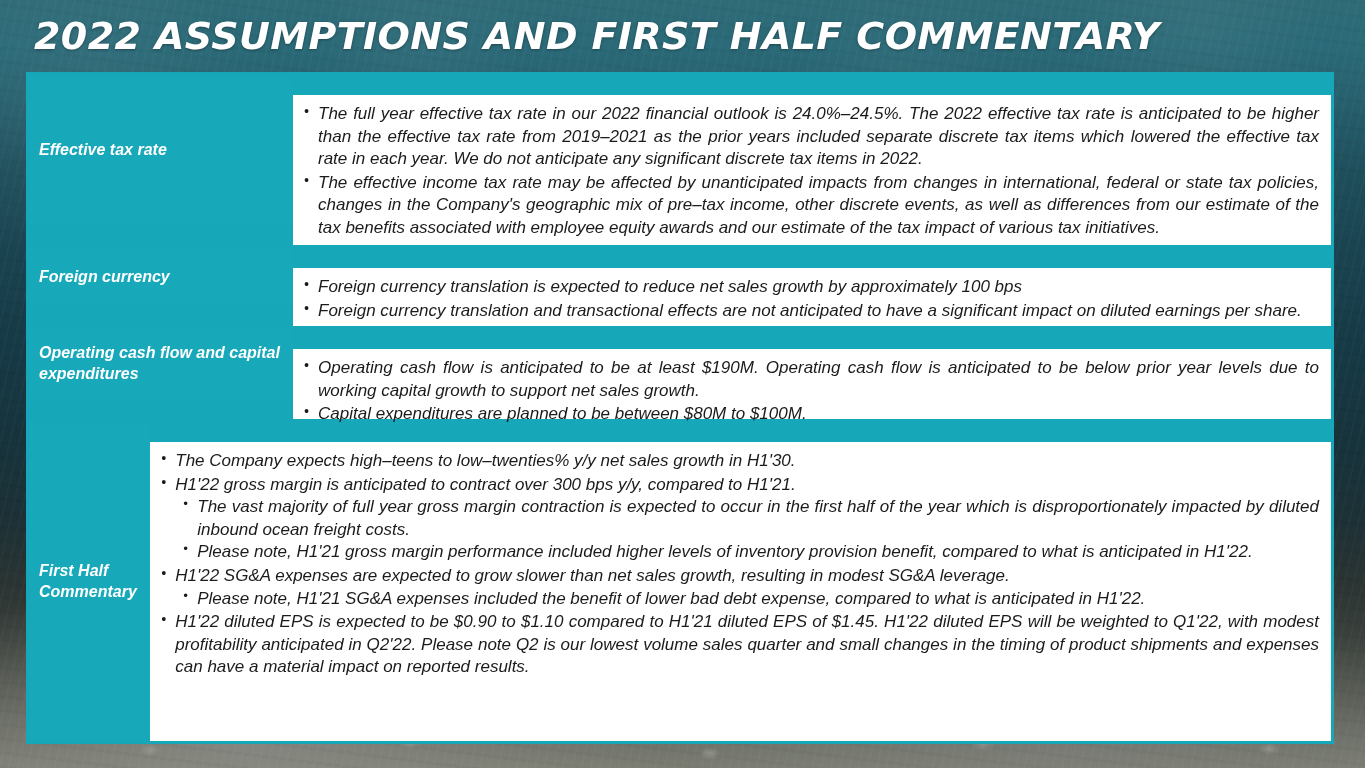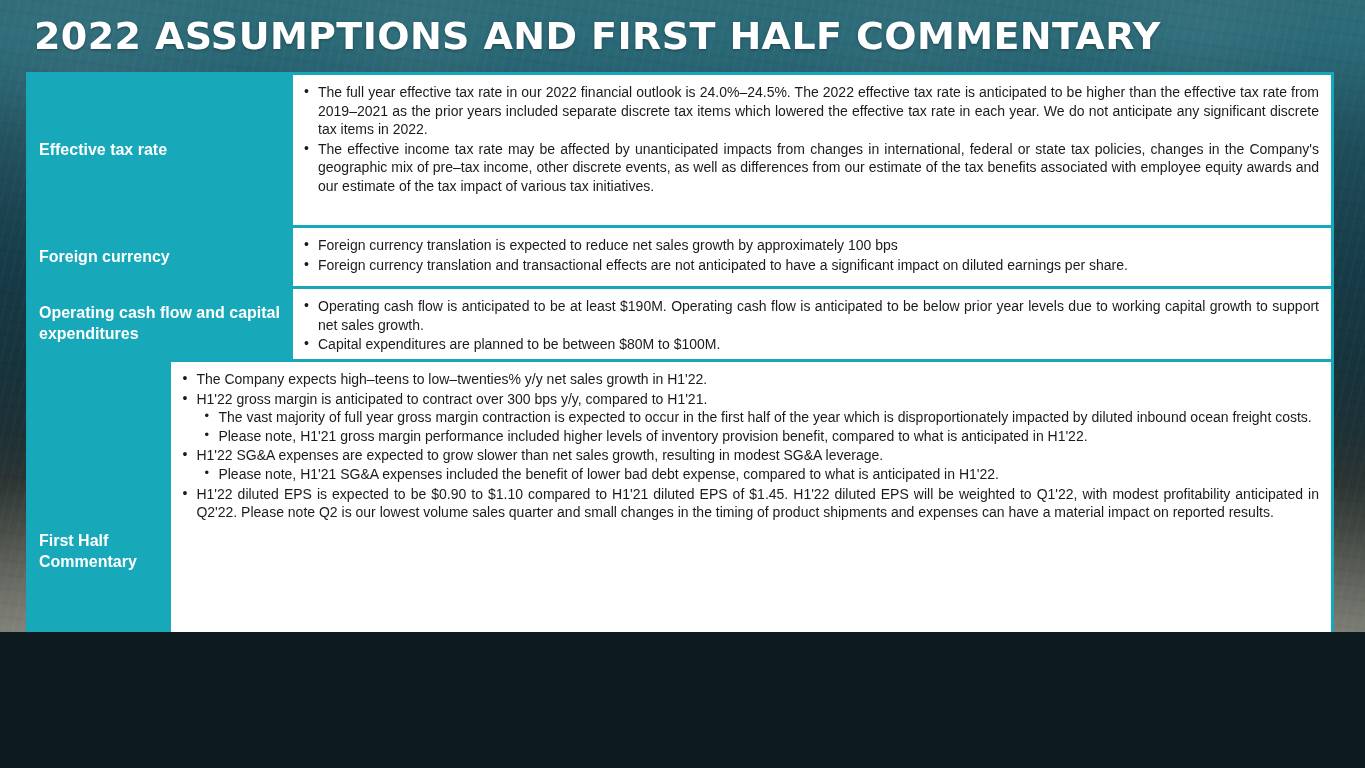--- a/index.html
+++ b/index.html
@@ -9,22 +9,23 @@
   body {
     width: 1365px;
     height: 768px;
     overflow: hidden;
     font-family: "Liberation Sans", sans-serif;
     background: #0d1a1f;
   }
   #slide {
     position: relative;
     width: 1365px;
-    height: 632px;
+    height: 768px;
     overflow: hidden;
+    font-style: italic;
   }
   
   .bg {
     position: absolute;
     inset: 0;
     background:
       radial-gradient(ellipse 600px 220px at 18% 96%, rgba(150,150,145,0.55), rgba(60,62,60,0) 70%),
       radial-gradient(ellipse 700px 240px at 78% 99%, rgba(130,132,128,0.45), rgba(60,62,60,0) 70%),
       radial-gradient(ellipse 400px 160px at 50% 88%, rgba(110,112,108,0.35), rgba(60,62,60,0) 70%),
       linear-gradient(180deg,
@@ -121,22 +122,23 @@
     padding: 0 0 0 10px;
     box-sizing: border-box;
     line-height: 1.3;
   }
   .body-cell {
     flex: 1 1 auto;
     background: #ffffff;
     color: #1b1b1b;
     box-sizing: border-box;
     padding: 8px 12px 8px 6px;
-    font-size: 14px;
+    font-size: 17px;
     line-height: 1.33;
+    margin-top: 20px;
   }
   .row-tax .label-cell,
   .row-tax .body-cell { height: 150px; }
   .row-fx .label-cell,
   .row-fx .body-cell { height: 58px; }
   .row-cash .label-cell,
   .row-cash .body-cell { height: 70px; }
   .row-h1 .label-cell,
   .row-h1 .body-cell { flex: 1 1 auto; }
   .row-h1 { flex: 1 1 auto; }
@@ -218,21 +220,21 @@
           <li>Operating cash flow is anticipated to be  at least $190M. Operating cash flow is anticipated to be below prior year levels due to working capital growth to support net sales growth.</li>
           <li>Capital expenditures are planned to be between $80M to $100M.</li>
         </ul>
       </div>
     </div>
 
     <div class="row row-h1">
       <div class="label-cell">First Half Commentary</div>
       <div class="body-cell">
         <ul class="bullets">
-          <li>The Company expects high–teens to low–twenties% y/y net sales growth in H1'22.</li>
+          <li>The Company expects high–teens to low–twenties% y/y net sales growth in H1'30.</li>
           <li>
             <span>H1'22 gross margin is anticipated to contract over 300 bps y/y, compared to H1'21.</span>
             <ul class="sub">
               <li>The vast majority of full year gross margin contraction is expected to occur in the first half of the year which is disproportionately impacted by diluted inbound ocean freight costs.</li>
               <li>Please note, H1'21 gross margin performance included higher levels of inventory provision benefit, compared to what is anticipated in H1'22.</li>
             </ul>
           </li>
           <li>
             <span>H1'22 SG&amp;A expenses are expected to grow slower than net sales growth, resulting in modest SG&amp;A leverage.</span>
             <ul class="sub">

